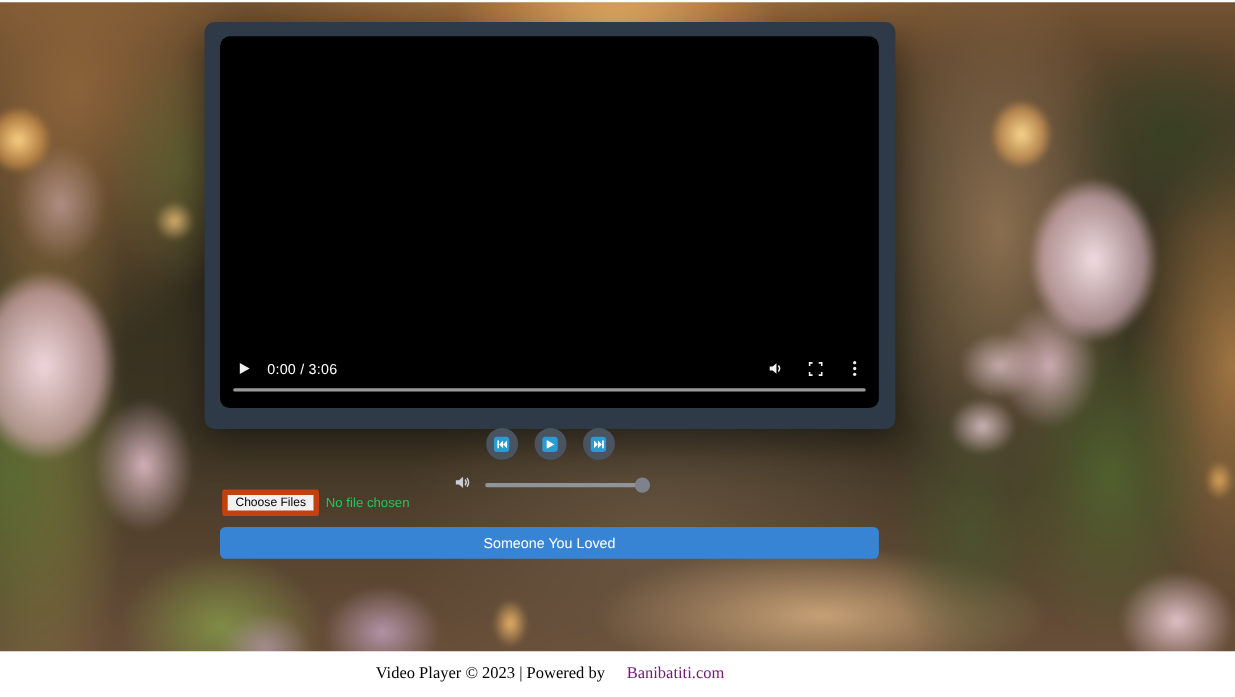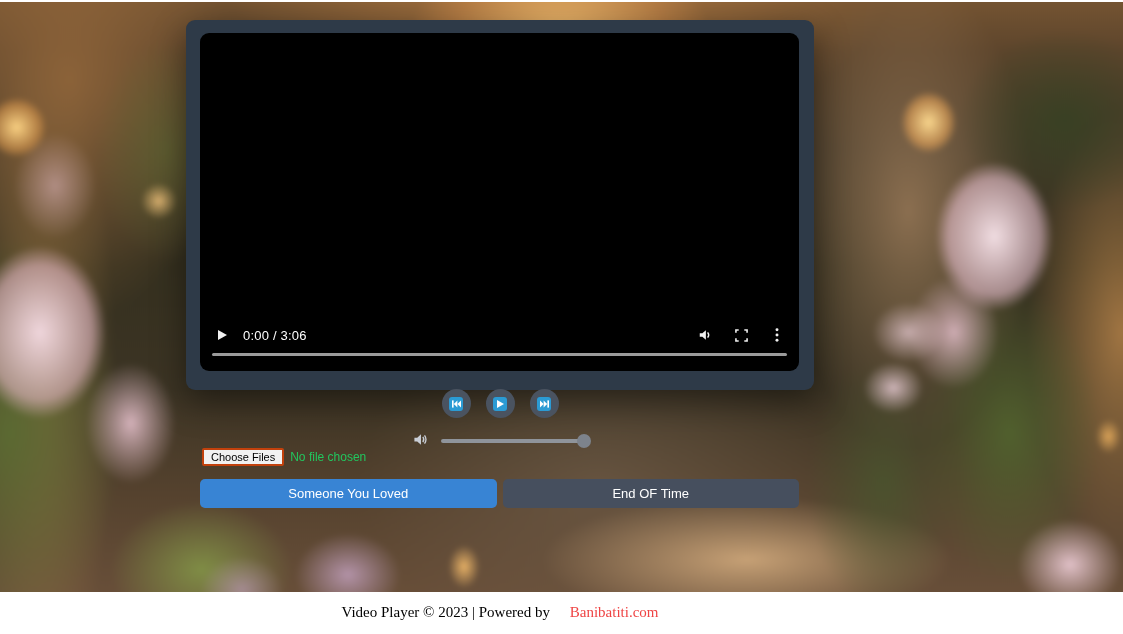--- a/index.html
+++ b/index.html
@@ -77,38 +77,38 @@
     display: flex; align-items: center; justify-content: center; gap: 13px; }
   .vol-slider { position: relative; width: 146px; height: 18px; cursor: pointer; }
   .vol-track { position: absolute; left: 0; right: 0; top: 7px; height: 4px;
     background: #8f949b; border-radius: 2px; }
   .vol-thumb { position: absolute; right: -4px; top: 2px; width: 14px; height: 14px;
     border-radius: 50%; background: #7d838c; }
 
   
   .file-row { position: absolute; left: 16px; top: 429px; height: 16px;
     display: flex; align-items: center; gap: 6px; }
-  .file-btn { font-size: 11px; color: #000; background: #f1f1f1; border: 2px solid #c2410c;
+  .file-btn { font-size: 11px; color: #000; background: #f1f1f1; border: 5px solid #c2410c;
     border-radius: 2px; padding: 1px 7px; line-height: 12px; cursor: pointer;
     font-family: "Liberation Sans", sans-serif; }
   .file-status { font-size: 12px; color: #22c55e; }
 
   
   .playlist { position: absolute; left: 14px; right: 15px; top: 459px; height: 29px;
     display: flex; gap: 6px; }
   .pl-btn { flex: 1; border: none; border-radius: 5px; color: #ffffff; font-size: 13px;
     font-family: "Liberation Sans", sans-serif; cursor: pointer; }
   .pl-btn.active { background: #3884d4; }
   .pl-btn.idle { background: #464f5e; }
 
   
   .footer { width: 1000px; height: 42px; text-align: center;
     font-family: "Liberation Serif", serif; font-size: 15px; color: #000;
     line-height: 40px; background: #ffffff; }
-  .footer a { color: #ef4444; text-decoration: none; margin-left: 16px; }
+  .footer a { color: #701a75; text-decoration: none; margin-left: 16px; }
 </style>
 </head>
 <body>
 
 <div class="scene">
   <div class="scene-bg"></div>
 
   <div class="panel">
 
     <div class="video">
@@ -187,19 +187,18 @@
       </div>
     </div>
 
     <div class="file-row">
       <span class="file-btn">Choose Files</span>
       <span class="file-status">No file chosen</span>
     </div>
 
     <div class="playlist">
       <button class="pl-btn active">Someone You Loved</button>
-      <button class="pl-btn idle">End OF Time</button>
     </div>
 
   </div>
 </div>
 
 <div class="footer"><span>Video Player © 2023 | Powered by </span><a href="#">Banibatiti.com</a></div>
 
 </body></html>

